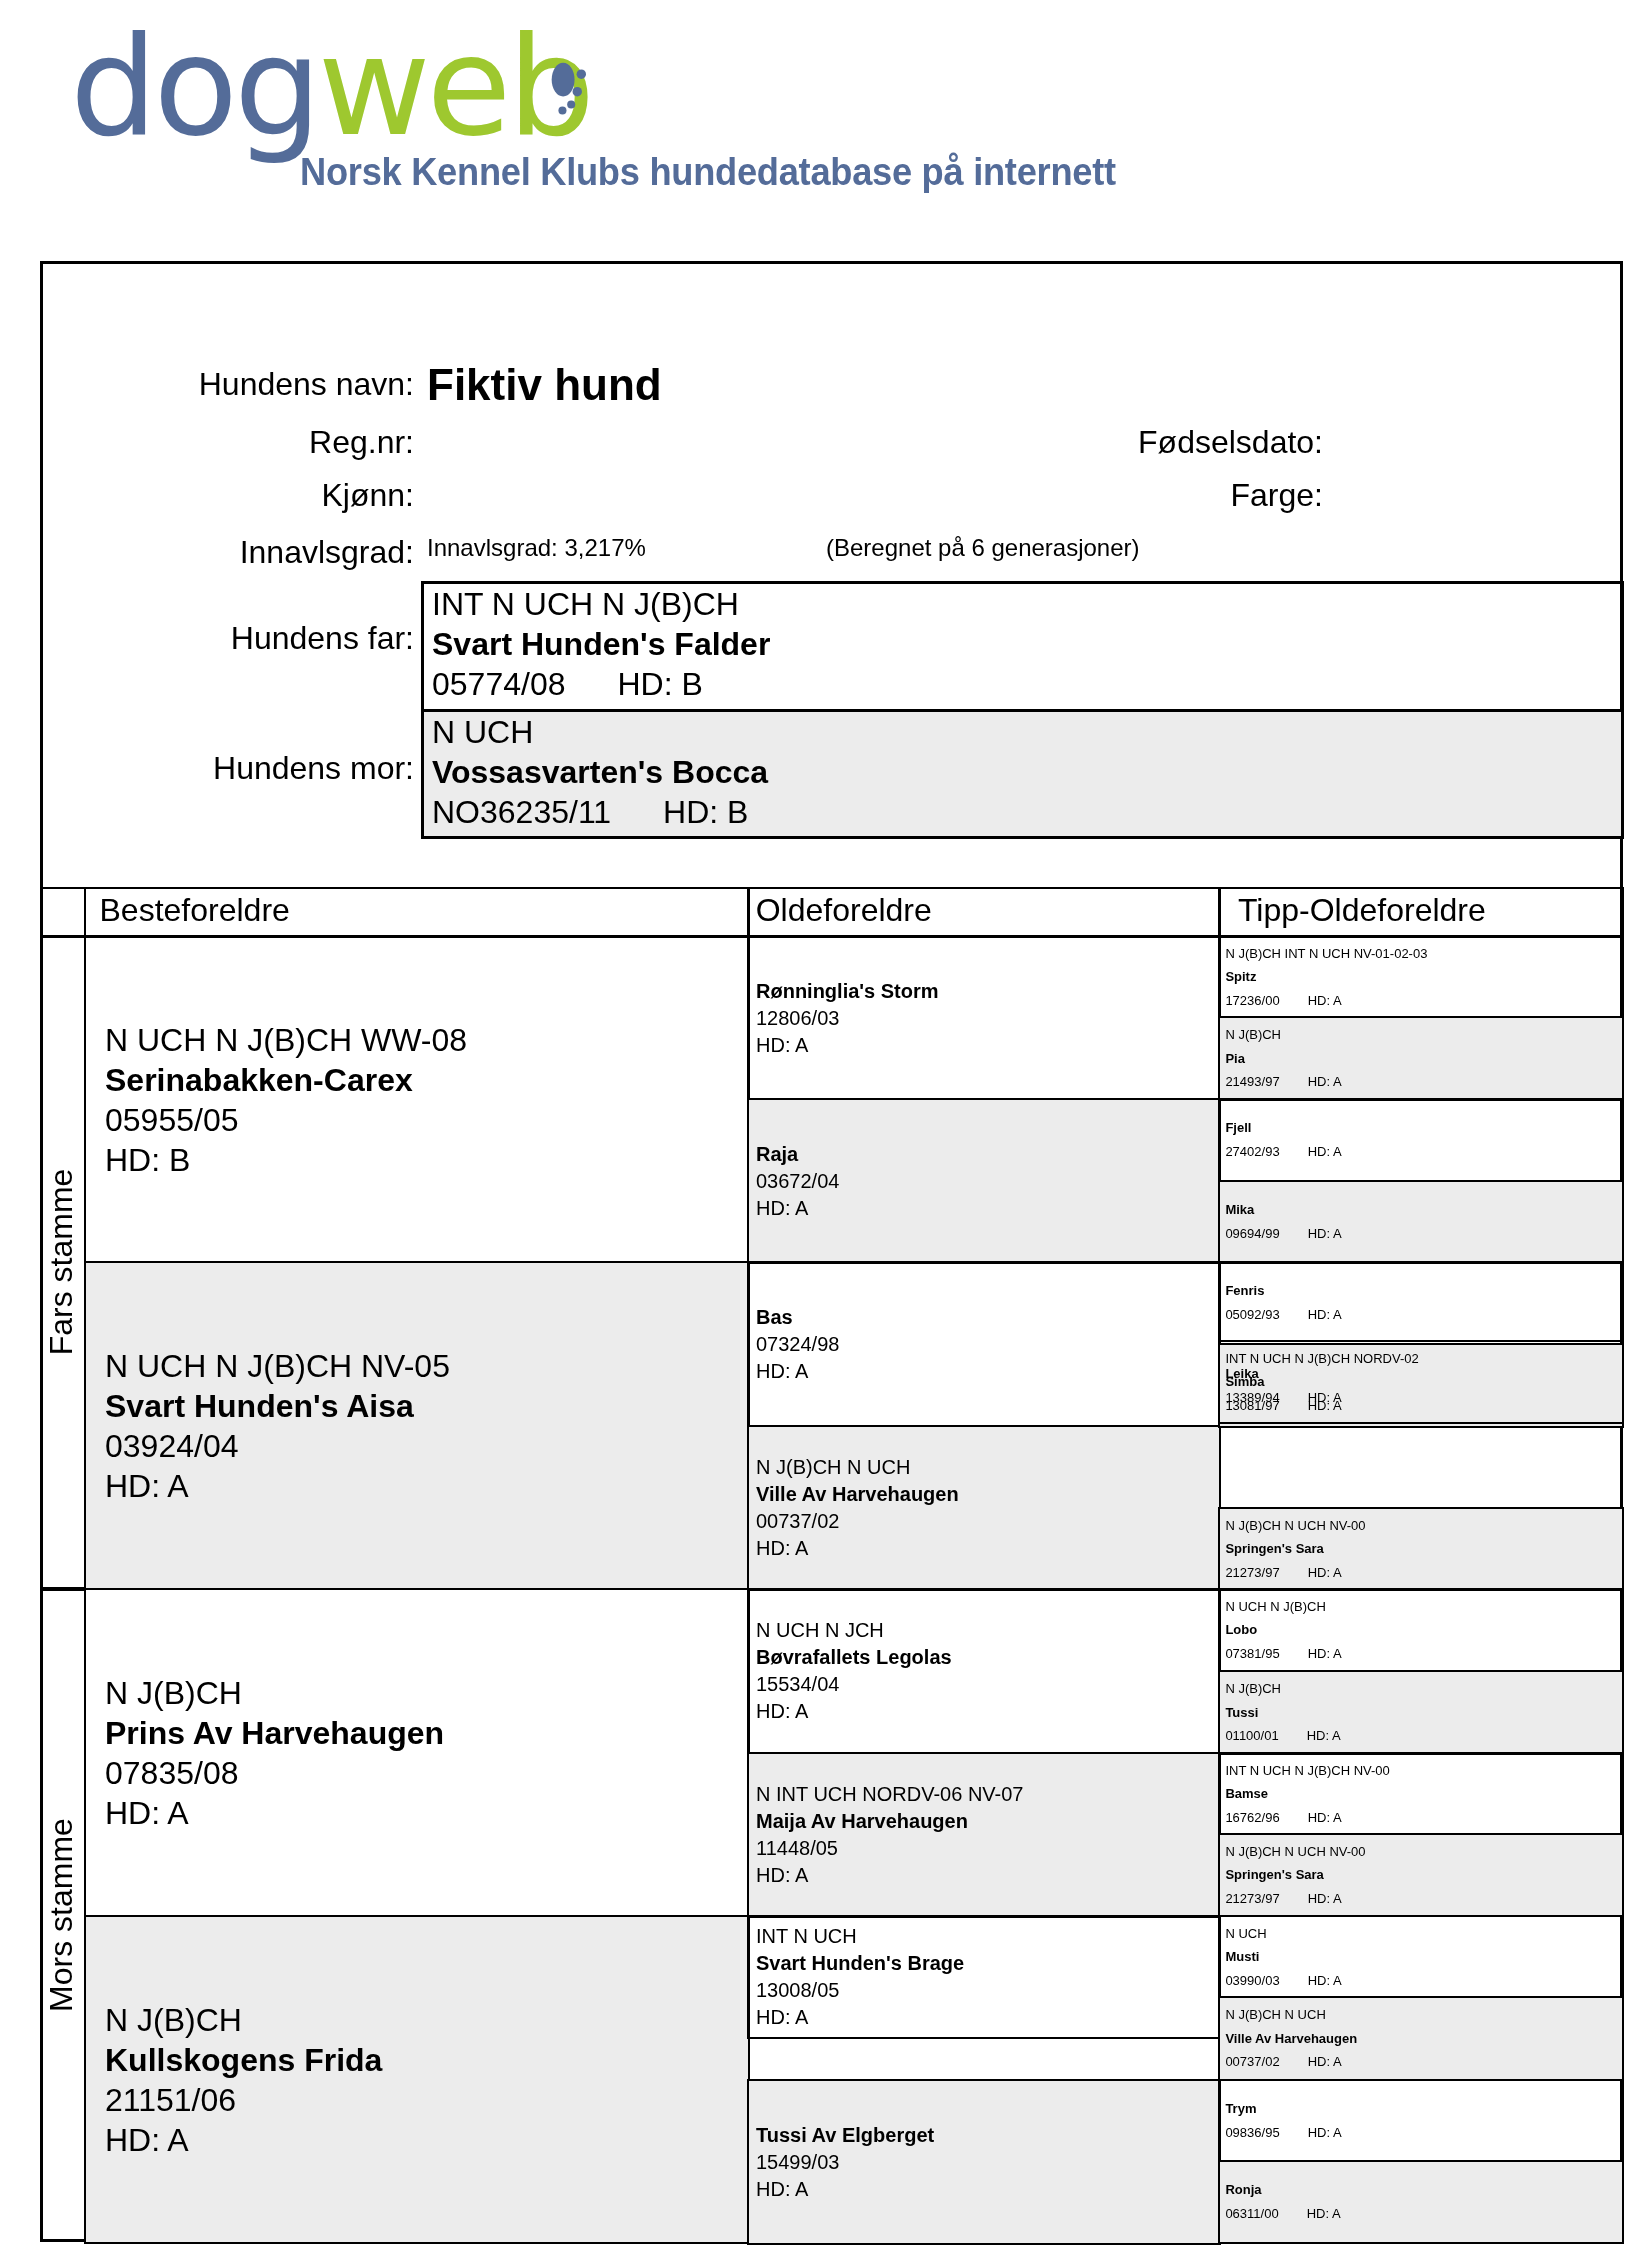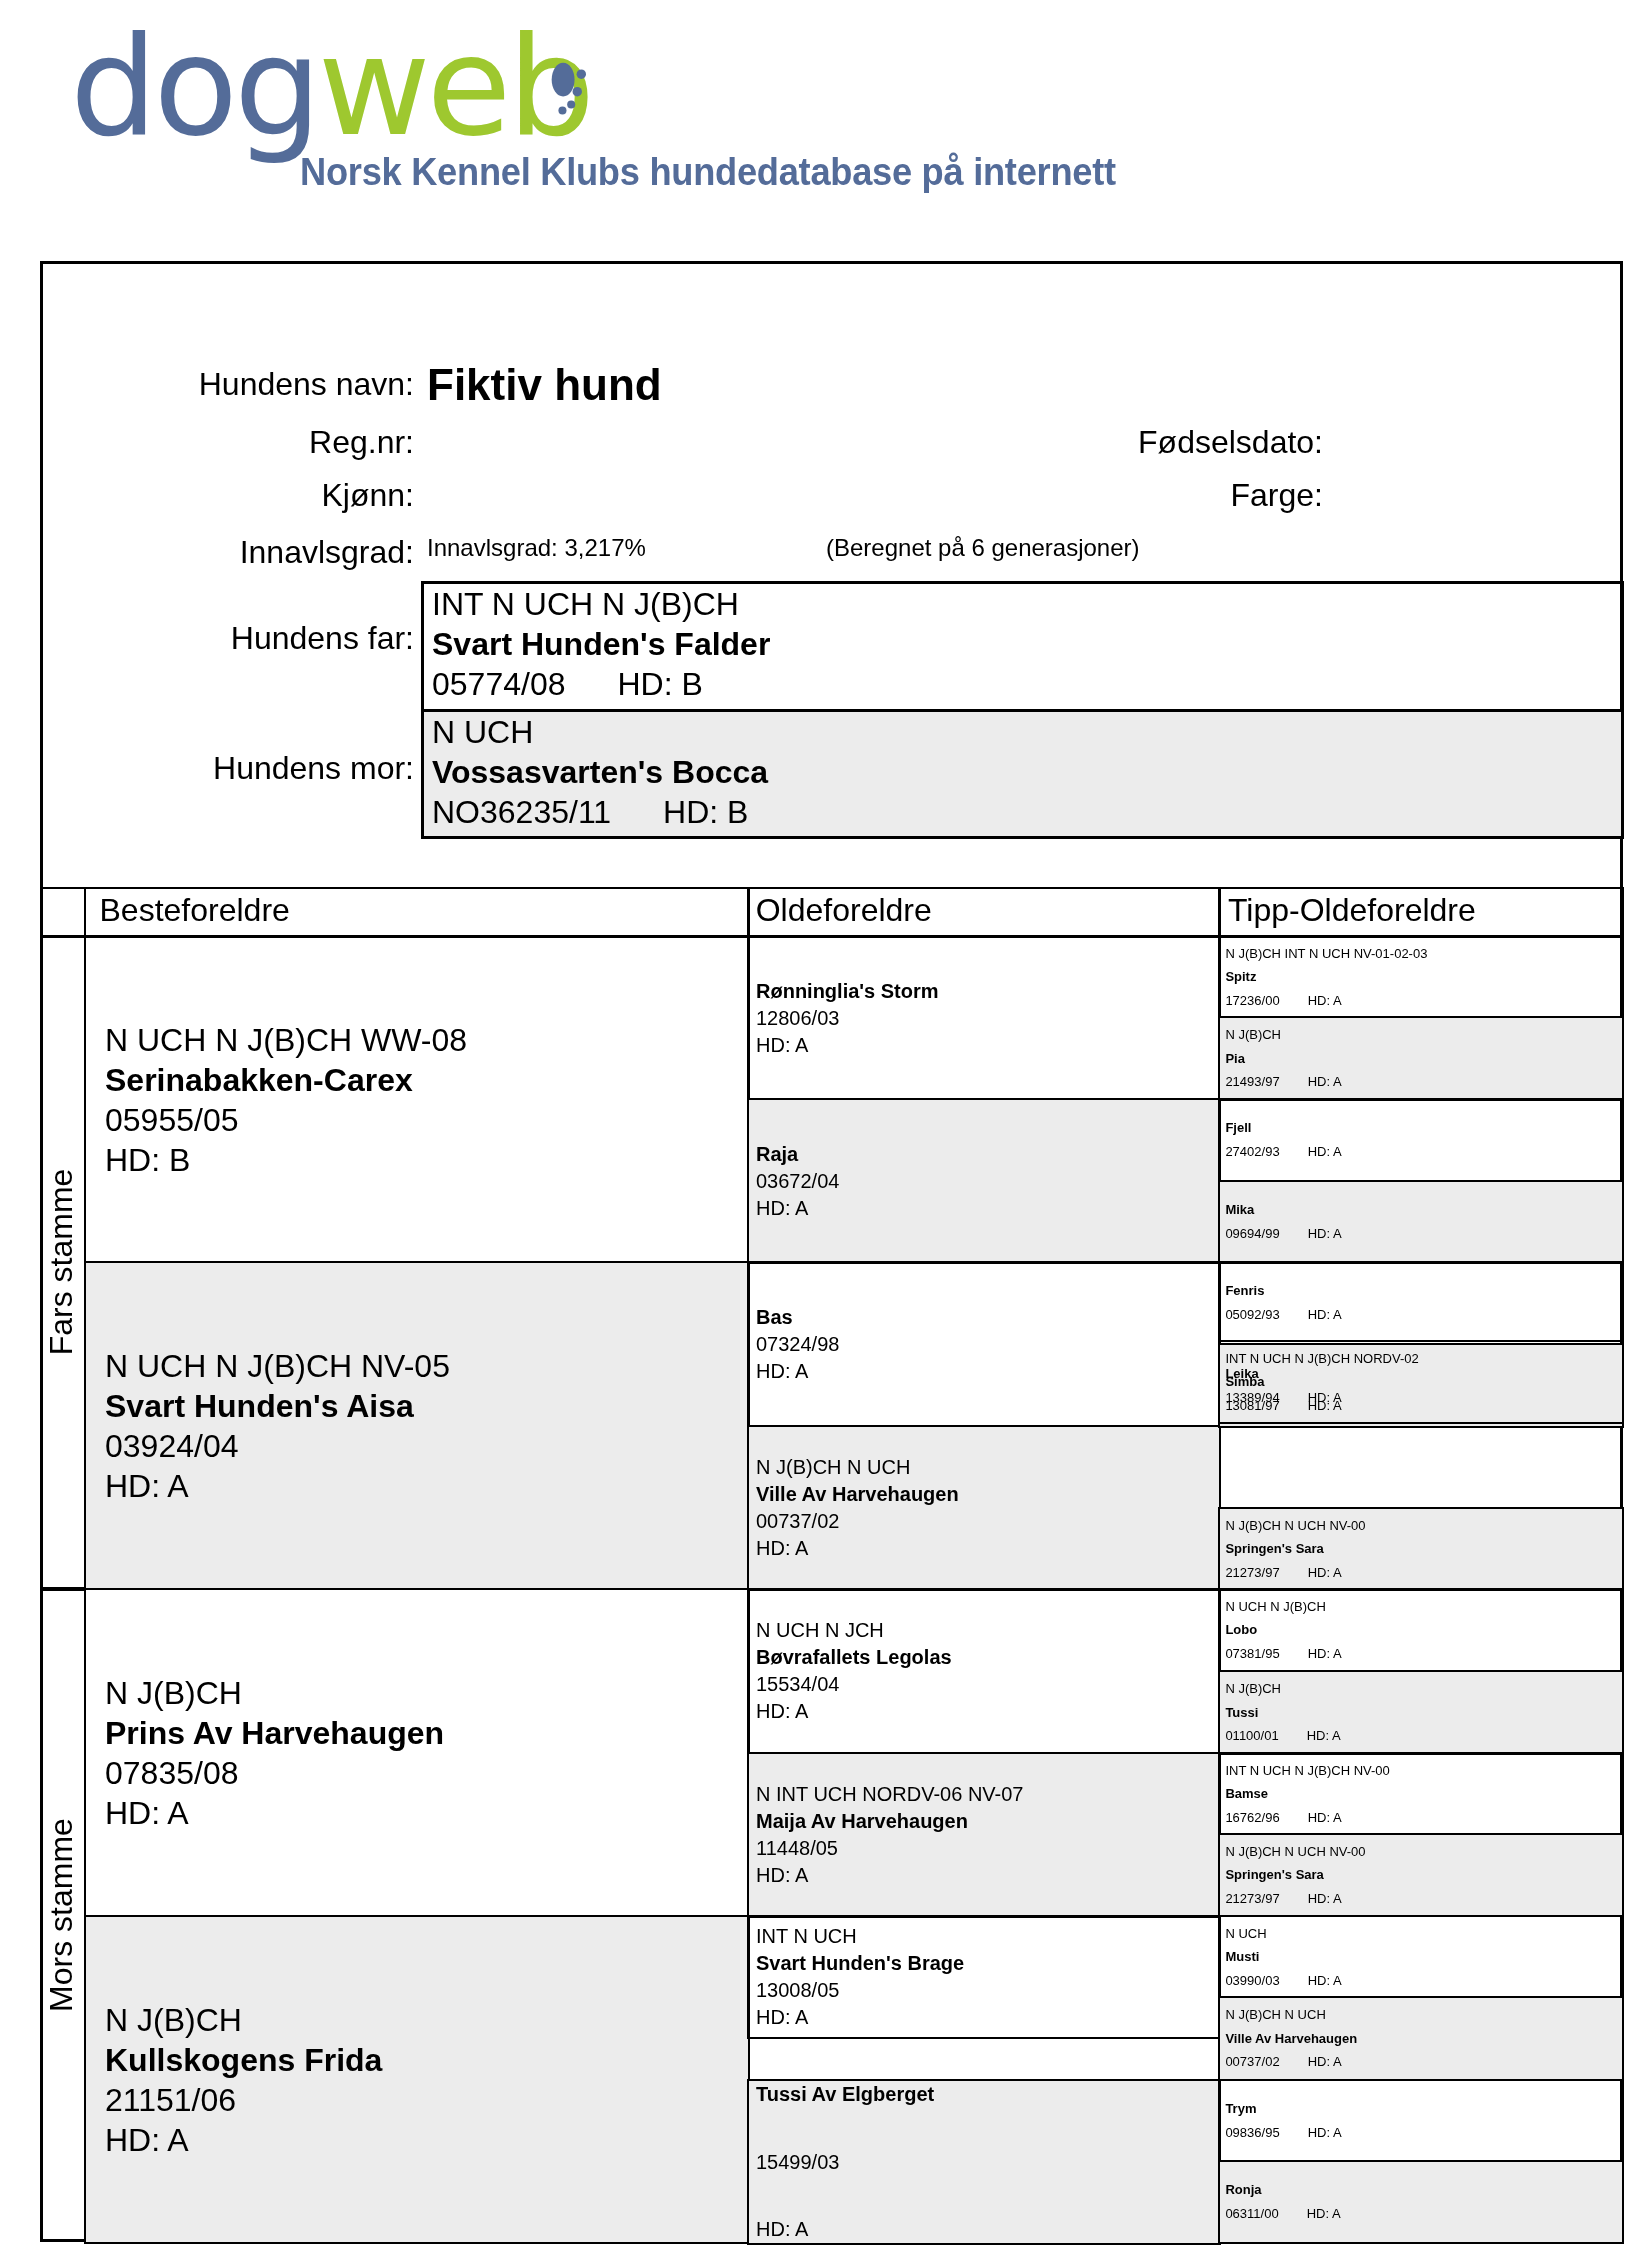--- a/index.html
+++ b/index.html
@@ -74,21 +74,21 @@
 <div class="lbl" style="right:1232px; top:750px;">Hundens mor:</div>
 <div class="pbox gray" style="top:709px; height:130px;">
   <div class="t">N UCH</div>
   <div class="t b">Vossasvarten's Bocca</div>
   <div class="t"><span>NO36235/11</span><span class="hd-gap"></span><span style="padding-left:20px;">HD:  B</span></div>
 </div>
 
 <div class="cell" style="left:40px; top:887px; width:46px; height:51px;"></div>
 <div class="cell hdr" style="left:84px; top:887px; width:666px; height:51px;">Besteforeldre</div>
 <div class="cell hdr" style="left:747px; top:887px; width:474px; height:51px; padding-left:6.7px;">Oldeforeldre</div>
-<div class="cell hdr" style="left:1218px; top:887px; width:406px; height:51px; padding-left:8px;">Tipp-Oldeforeldre</div>
+<div class="cell hdr" style="left:1218px; top:887px; width:406px; height:51px; padding-left:18px;">Tipp-Oldeforeldre</div>
 
 <div class="cell" style="left:40px; top:935px; width:46px; height:656px;"></div>
 <div class="cell" style="left:40px; top:1587px; width:46px; height:654px;"></div>
 <div class="vlabel" style="left:-67px; top:1242px; width:259px; height:40px;">Fars stamme</div>
 <div class="vlabel" style="left:-67px; top:1895px; width:259px; height:40px;">Mors stamme</div>
 
 <div id="grid-cells">
     <div class="cell gp" style="left: 84px; top: 935px; width: 666px; height: 329px;">
       <div class="t">N UCH N J(B)CH WW-08</div>
       <div class="t b">Serinabakken-Carex</div>
@@ -145,21 +145,21 @@
       <div class="t b">Maija Av Harvehaugen</div>
       <div class="t">11448/05</div>
       <div class="t">HD:  A</div>
     </div>
     <div class="cell ggp" style="left: 747px; top: 1915px; width: 474px; height: 124px;">
       <div class="t">INT N UCH</div>
       <div class="t b">Svart Hunden's Brage</div>
       <div class="t">13008/05</div>
       <div class="t">HD:  A</div>
     </div>
-    <div class="cell ggp gray" style="left: 747px; top: 2079px; width: 474px; height: 166px; justify-content: space-between;">
+    <div class="cell ggp gray" style="left: 747px; top: 2079px; width: 474px; height: 166px;">
       <div class="t b">Tussi Av Elgberget</div>
       <div class="t">15499/03</div>
       <div class="t">HD:  A</div>
     </div>
     <div class="cell gggp" style="left: 1218px; top: 935px; width: 406px; height: 84px;">
       <div class="t">N J(B)CH INT N UCH NV-01-02-03</div>
       <div class="t b">Spitz</div>
       <div class="t"><span>17236/00</span><span class="hd-gap-s"></span><span>HD:  A</span></div>
     </div>
     <div class="cell gggp gray" style="left: 1218px; top: 1016px; width: 406px; height: 85px;">

